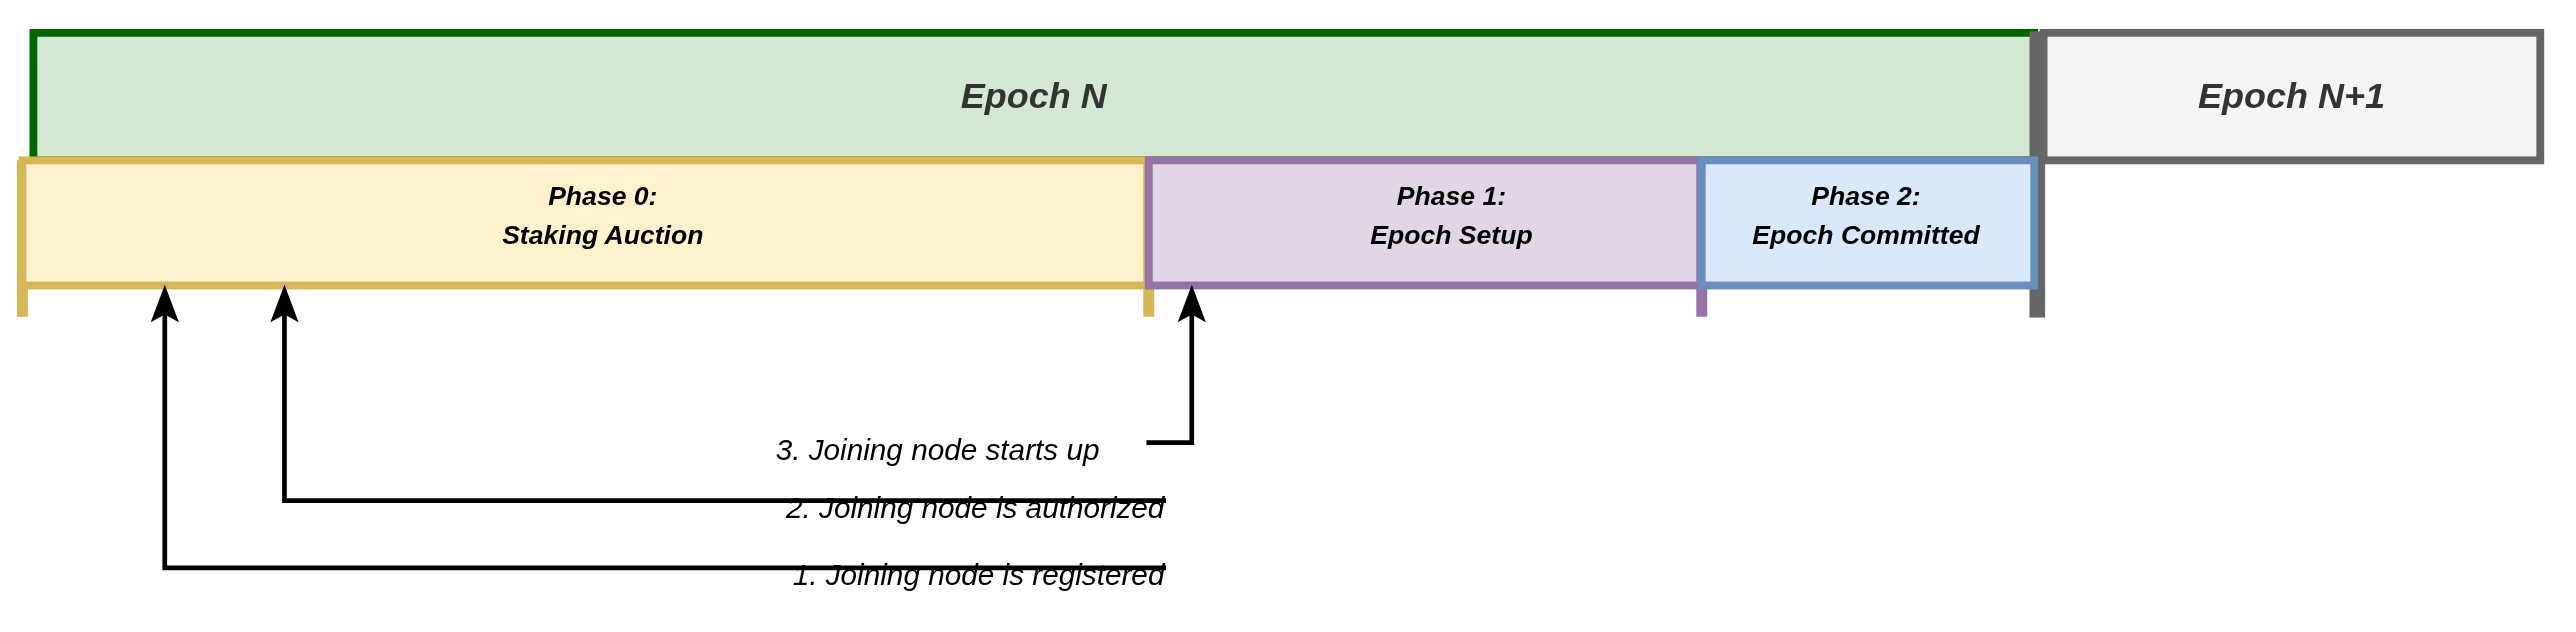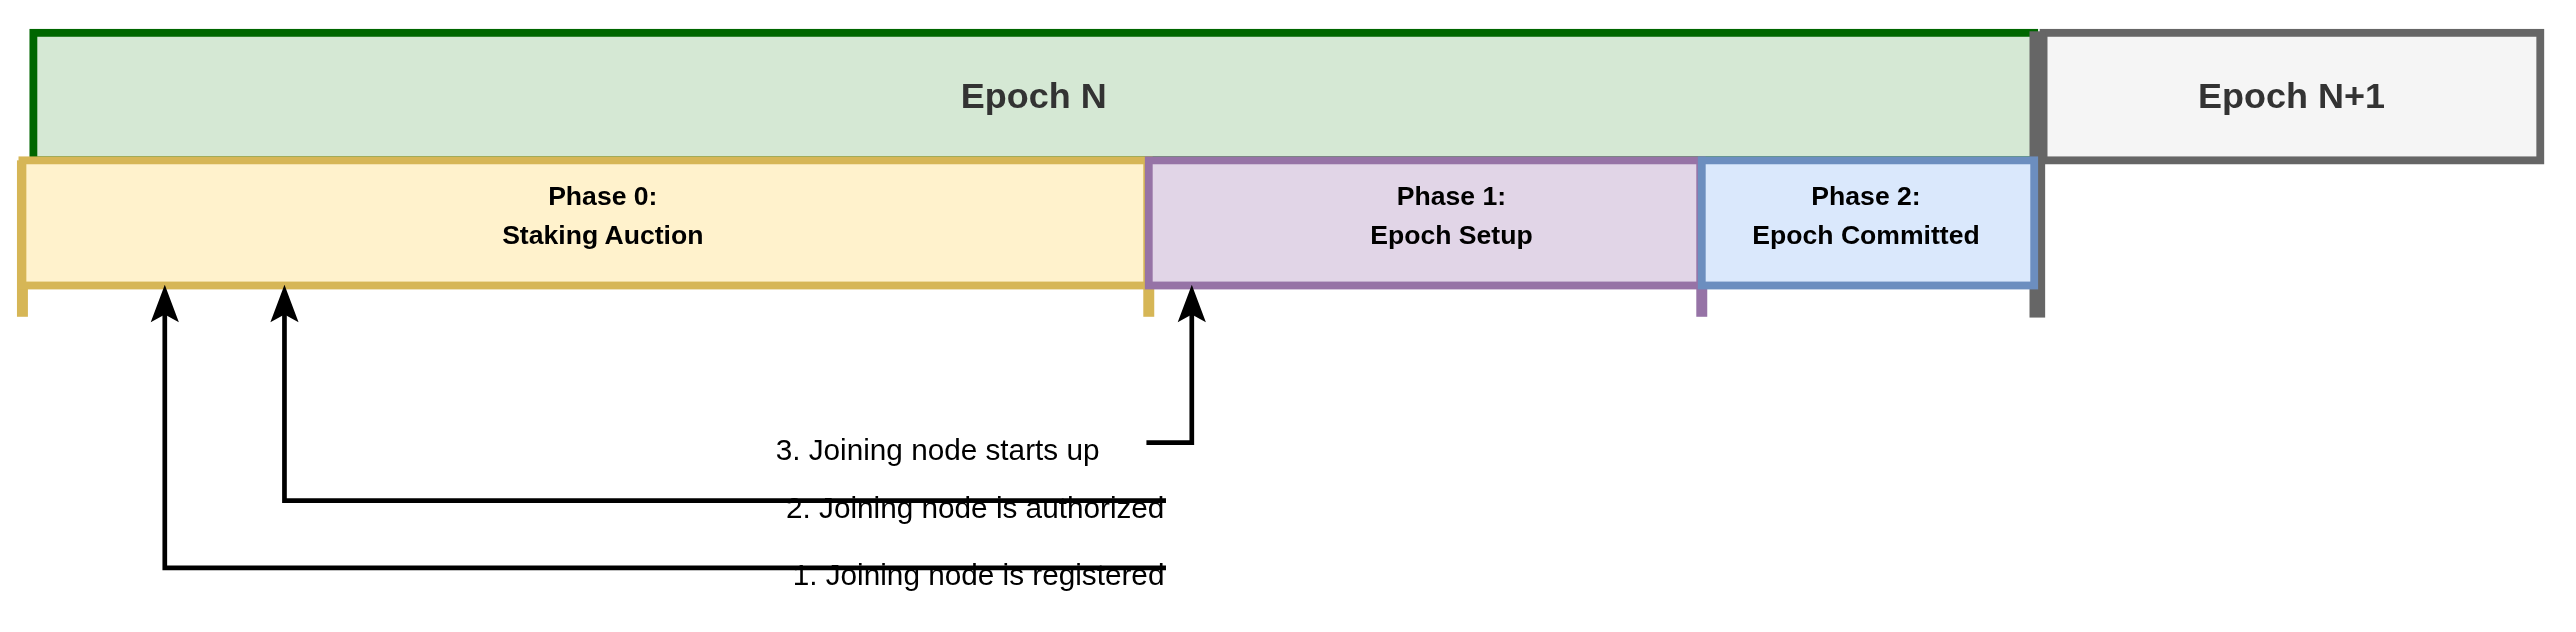--- a/index.html
+++ b/index.html
@@ -12,20 +12,21 @@
     height: 632px;
     font-family: "Liberation Sans", sans-serif;
     position: relative;
     overflow: hidden;
   }
   #diagram-root {
     position: absolute;
     left: 0; top: 0;
     width: 2576px;
     height: 632px;
+    font-style: italic;
   }
   #diagram-svg {
     position: absolute;
     left: 0; top: 0;
     width: 2576px;
     height: 632px;
     display: block;
   }
   .epoch-label {
     font-size: 46px;

